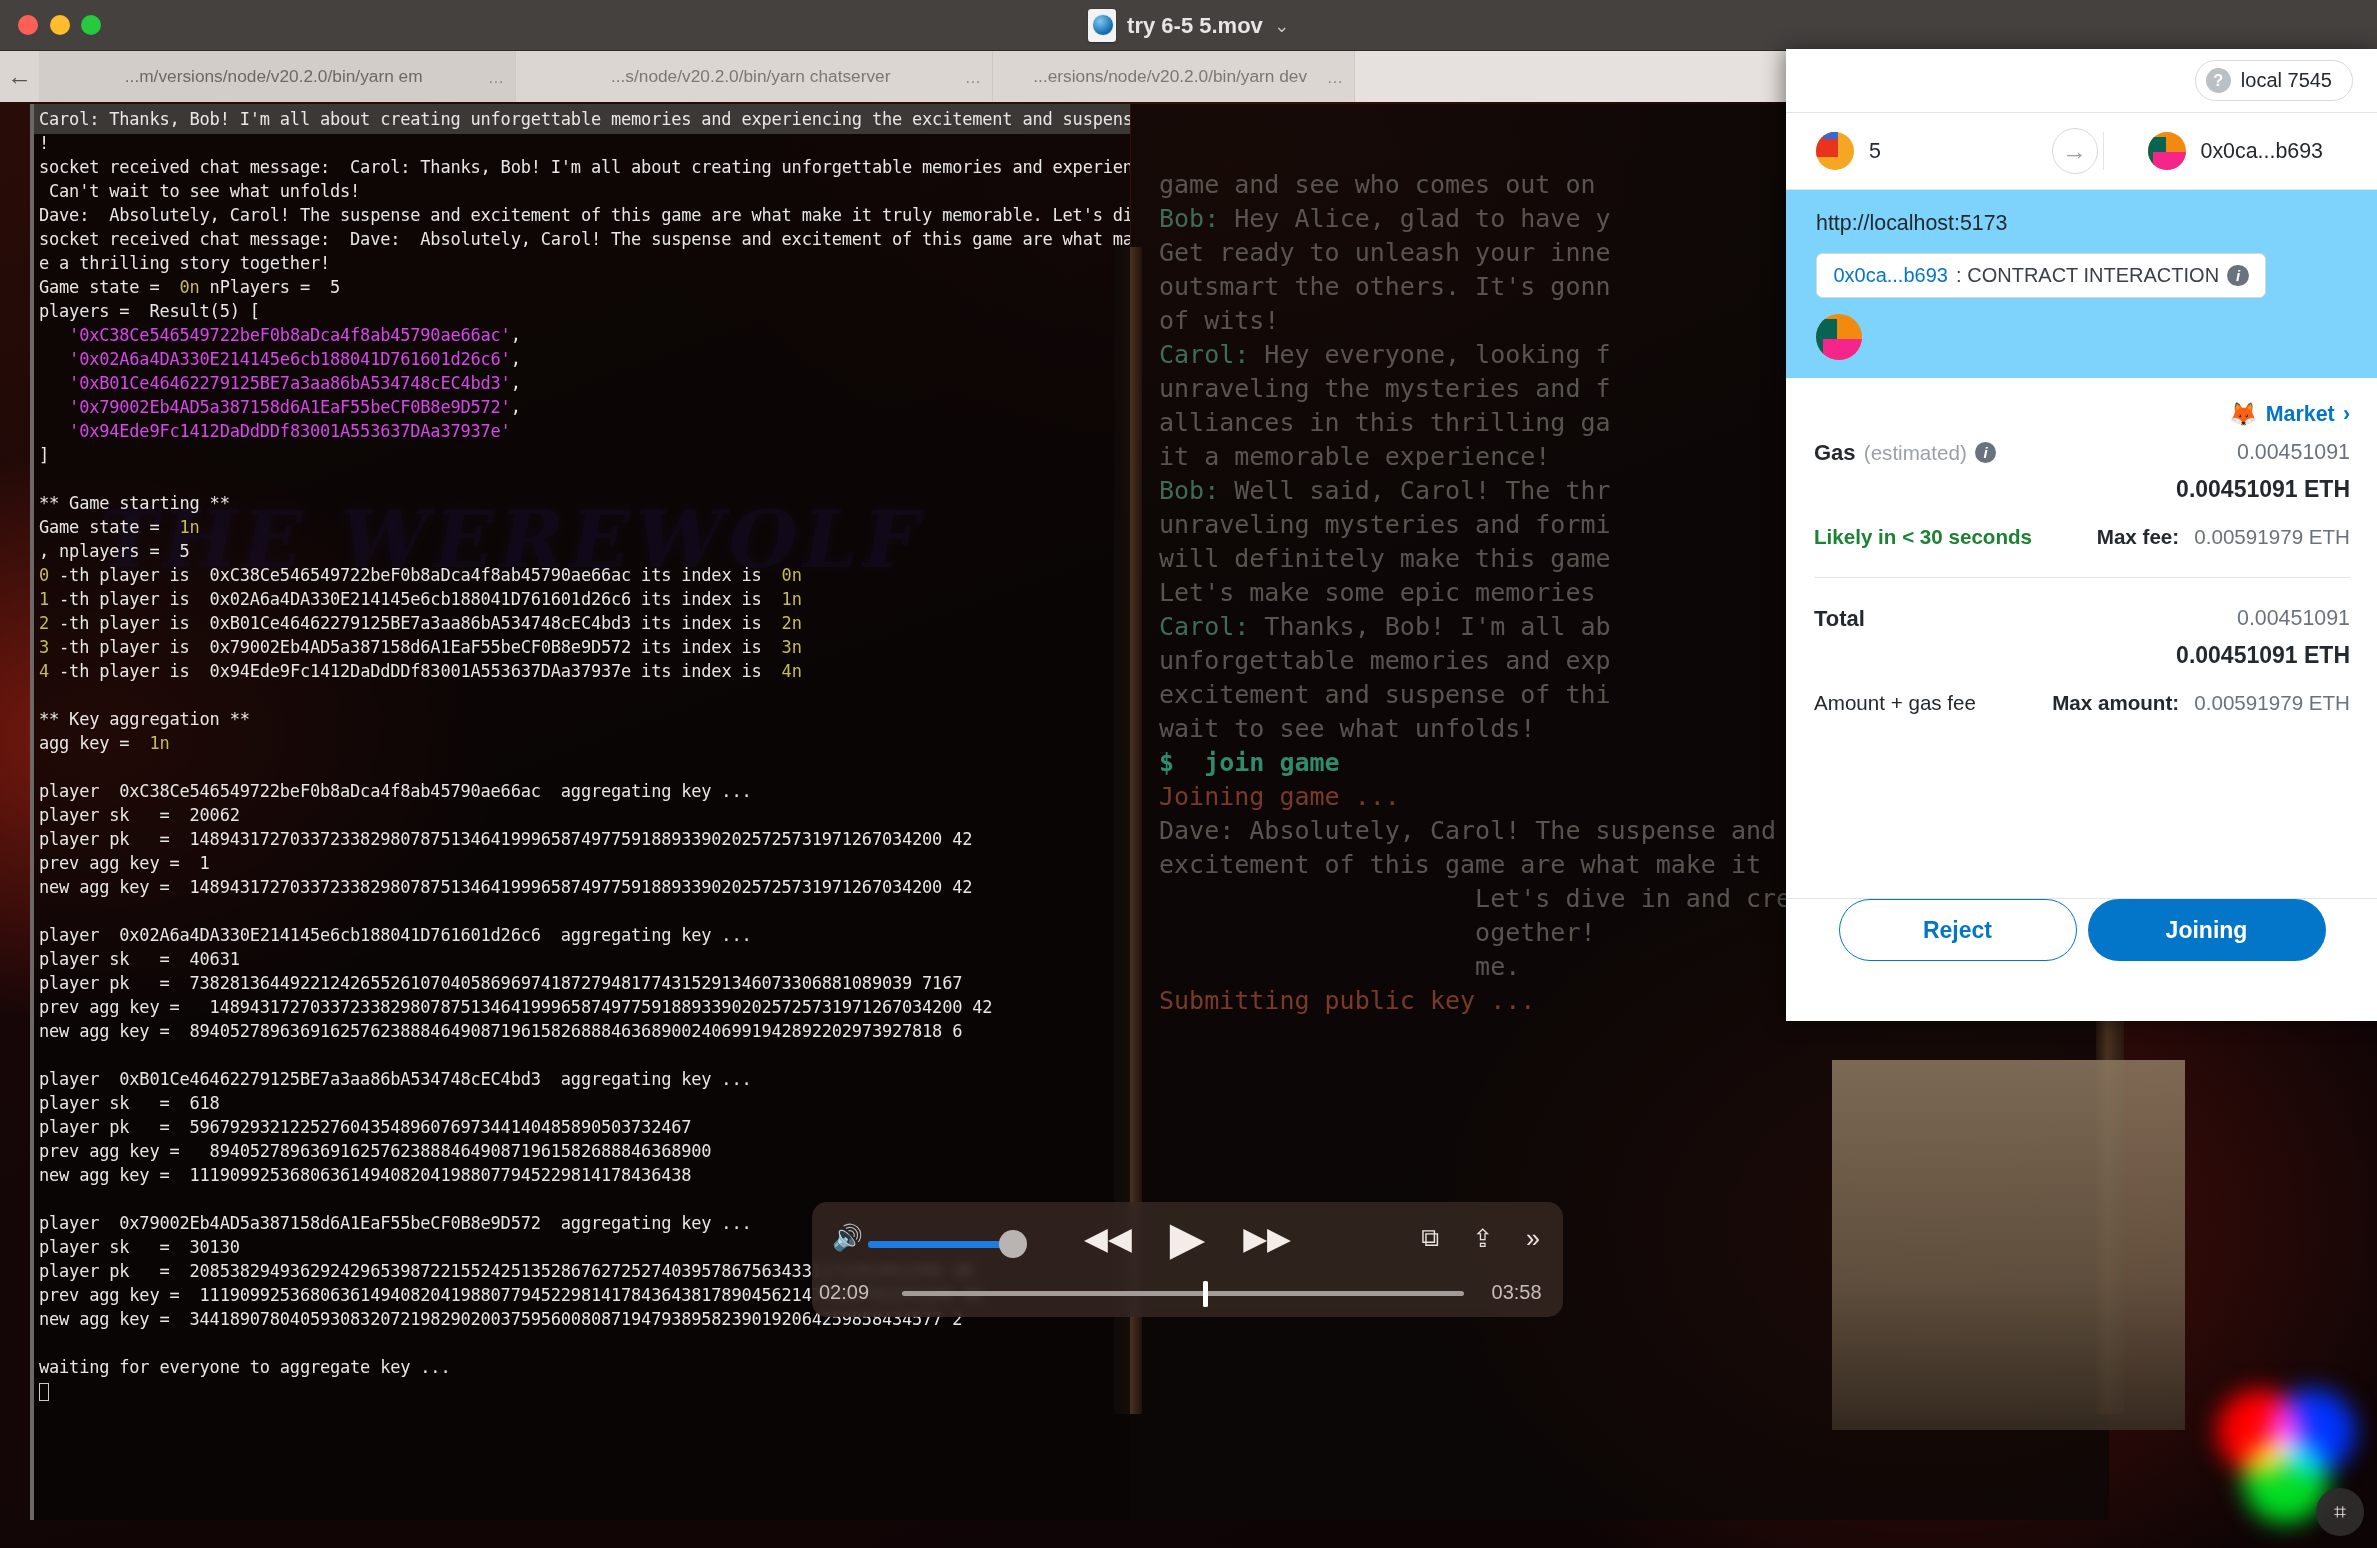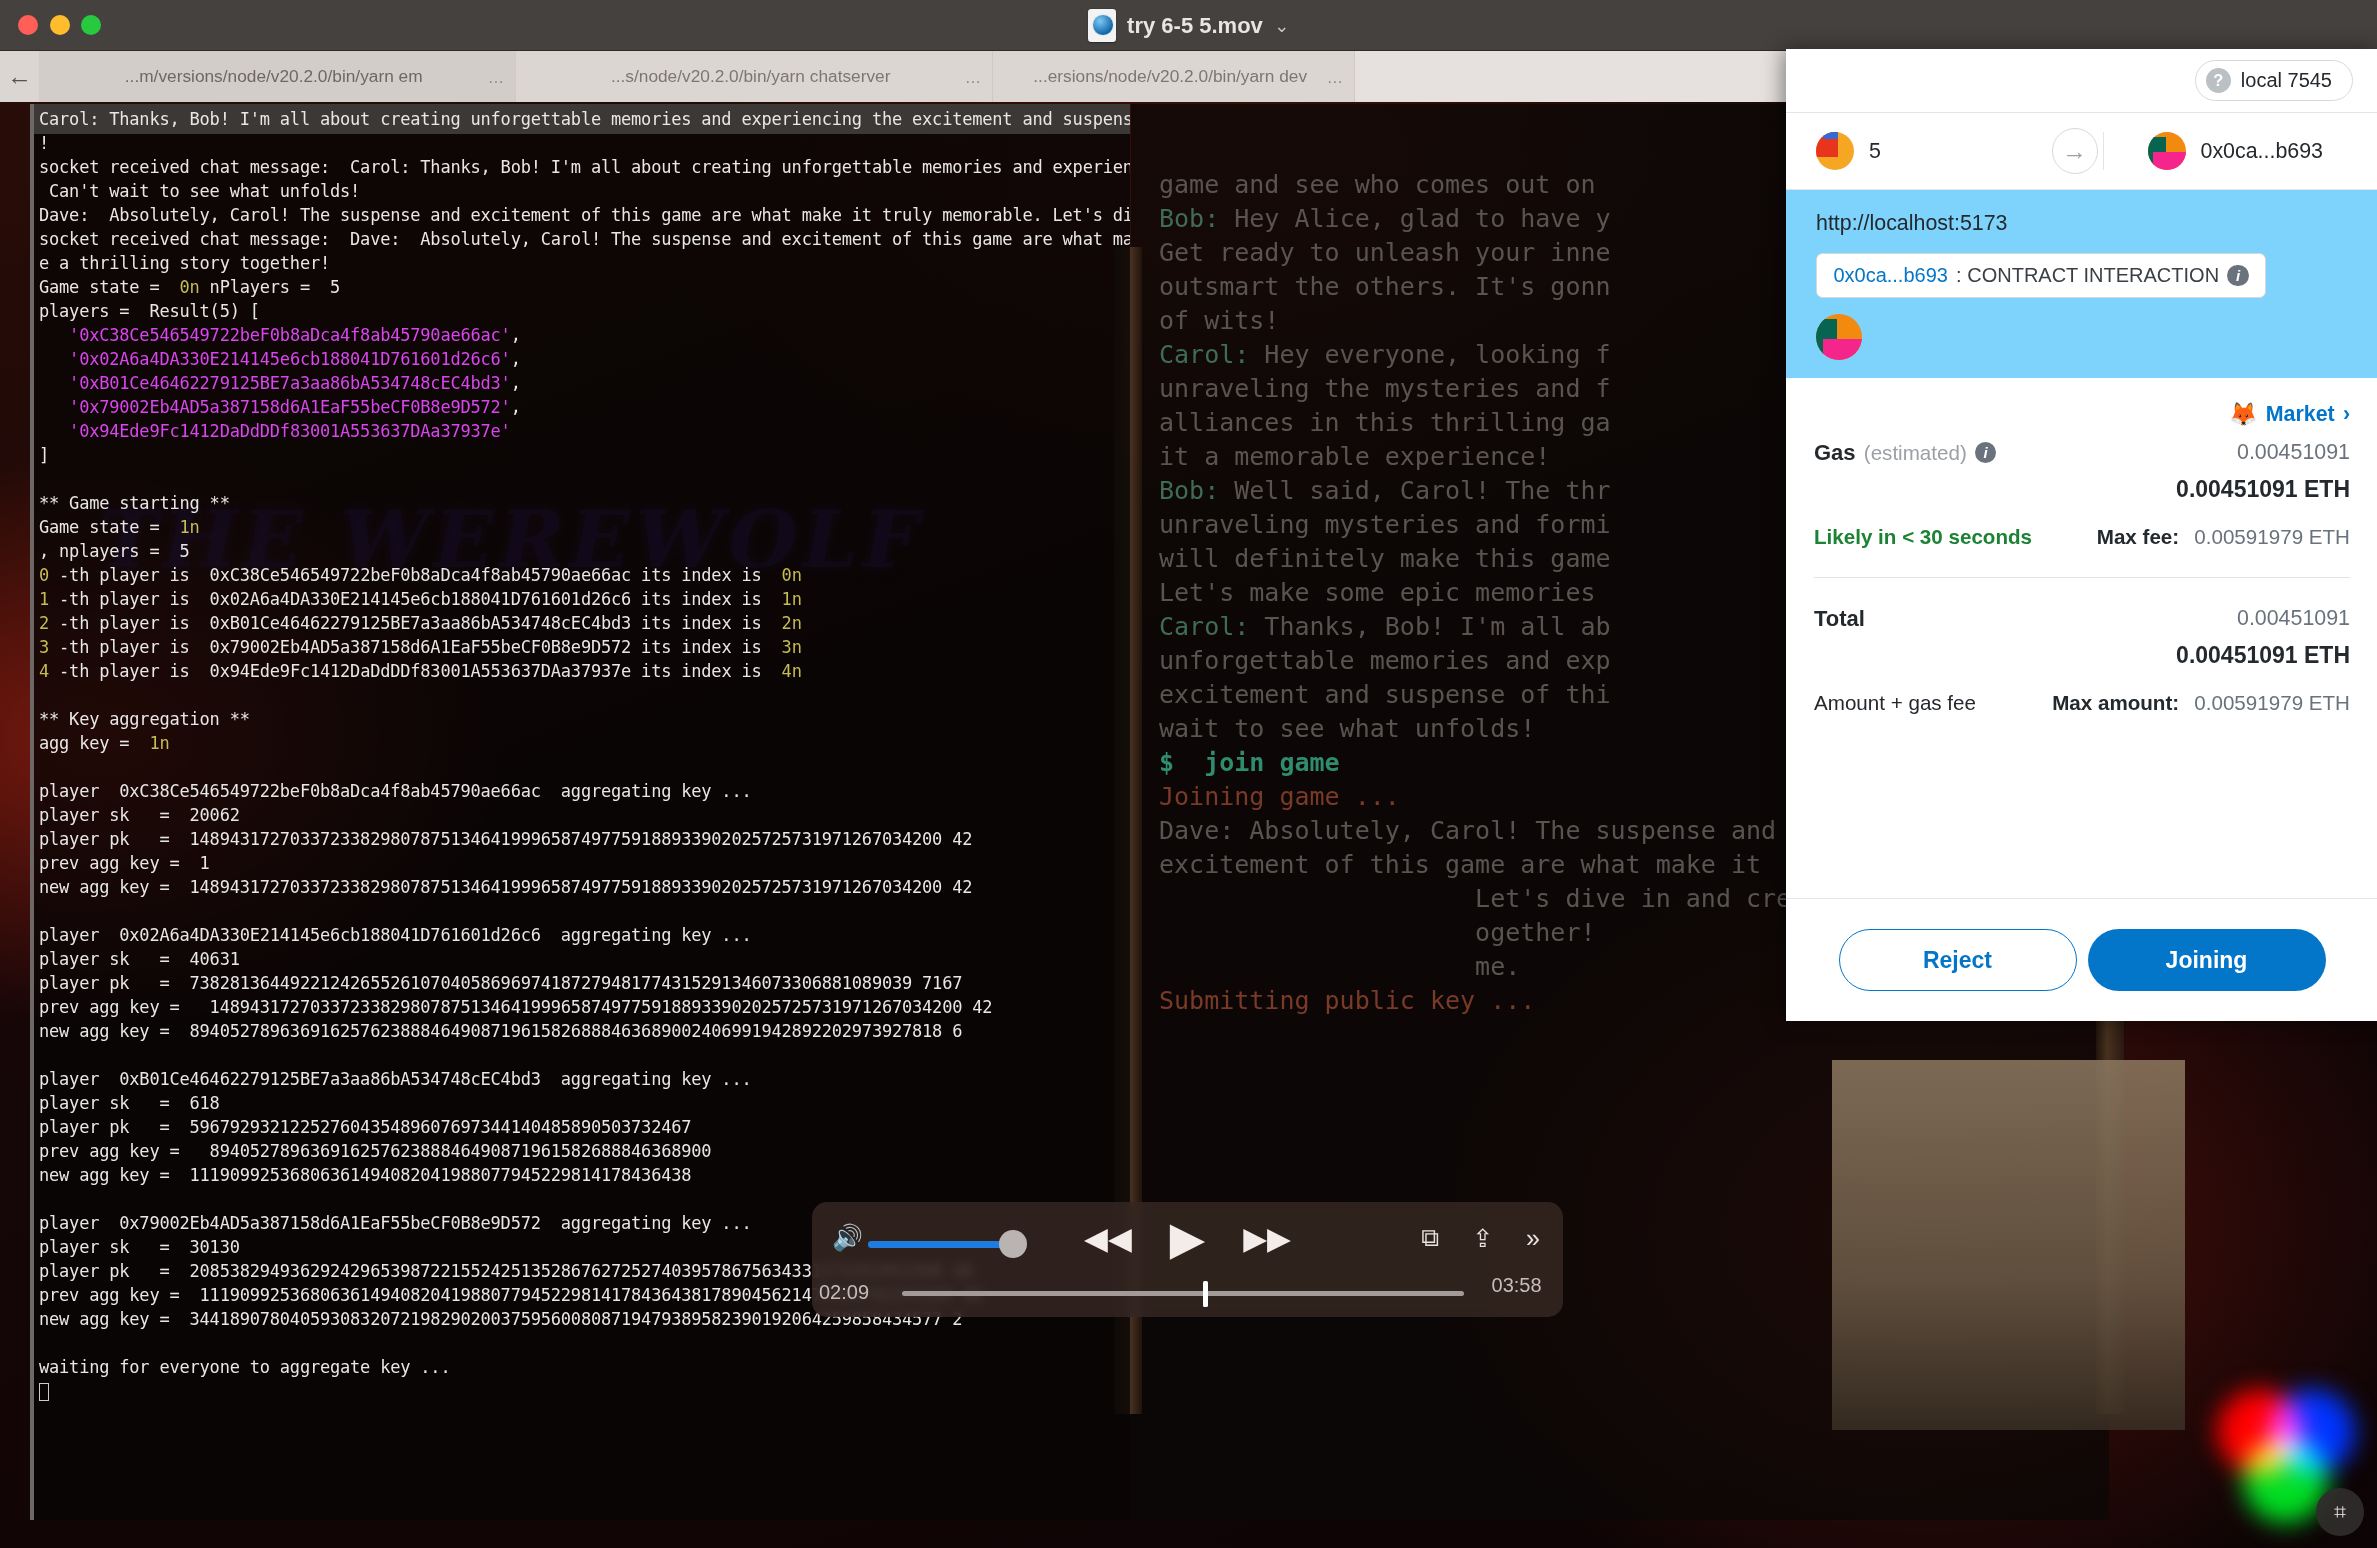--- a/index.html
+++ b/index.html
@@ -172,21 +172,21 @@
     border-radius: 50%; background: #b9b4b2;
   }
   .transport { position: absolute; left: 0; right: 0; top: 13px;
                display: flex; align-items: center; justify-content: center; gap: 38px; }
   .tp { color: #f3ece9; font-size: 31px; line-height: 1; }
   .tp.play { font-size: 46px; }
   .right-icons { position: absolute; right: 23px; top: 21.4px; display: flex; gap: 33px; align-items: center; }
   .ri { color: #e7e0dd; font-size: 25px; }
   .player-row2 { position: relative; height: 46px; display: flex; align-items: center; }
   .t-cur { position: absolute; left: 7px; top: 10px; color: #c6bebb; font-size: 20px; }
-  .t-dur { position: absolute; right: 21.4px; top: 3px; color: #c6bebb; font-size: 20px; }
+  .t-dur { position: absolute; right: 21.4px; top: 10px; color: #c6bebb; font-size: 20px; }
   .sc-track { position: absolute; left: 90px; right: 99px; top: 20px; height: 5px;
               background: #a29b98; border-radius: 2.5px; }
   .sc-knob { position: absolute; left: 391px; top: 10px; width: 5px; height: 26px;
              background: #fff; border-radius: 1.6px; }
 
   
   .mm {
     position: absolute; left: 1786px; top: 49px;
     width: 592px; height: 972px;
     background: #ffffff;
@@ -279,21 +279,21 @@
   .fee-amt-bold { font-size: 23px; font-weight: bold; color: #24292e; margin-top: 11.5px; }
   .fee-sub { display: flex; justify-content: space-between; align-items: center; padding-top: 15px; }
   .likely { color: #1c8234; font-size: 20.6px; font-weight: bold; }
   .maxfee-label { font-size: 20.6px; font-weight: bold; color: #24292e; }
   .maxfee-val { font-size: 20.6px; color: #6a737d; margin-left: 11.5px; }
   .mm-div { height: 0.8px; background: #e2e4e8; margin: 28px 0 21.4px 0; }
   .total-sub-left { font-size: 20.6px; color: #24292e; }
   .mm-footer {
     position: absolute; left: 0; bottom: 0; width: 592px; height: 123px;
     border-top: 0.8px solid #e2e4e8; background: #fff;
-    display: flex; align-items: center; justify-content: center; gap: 11px;
+    display: flex; justify-content: center; gap: 11px;
   }
   .btn {
     width: 238px; height: 62px; border-radius: 31px;
     display: flex; align-items: center; justify-content: center;
     font-size: 23px; font-weight: bold;
   }
   .btn-reject { border: 1.6px solid #0376c9; color: #0376c9; background: #fff; }
   .btn-confirm { background: #0376c9; color: #fff; }
 
   

